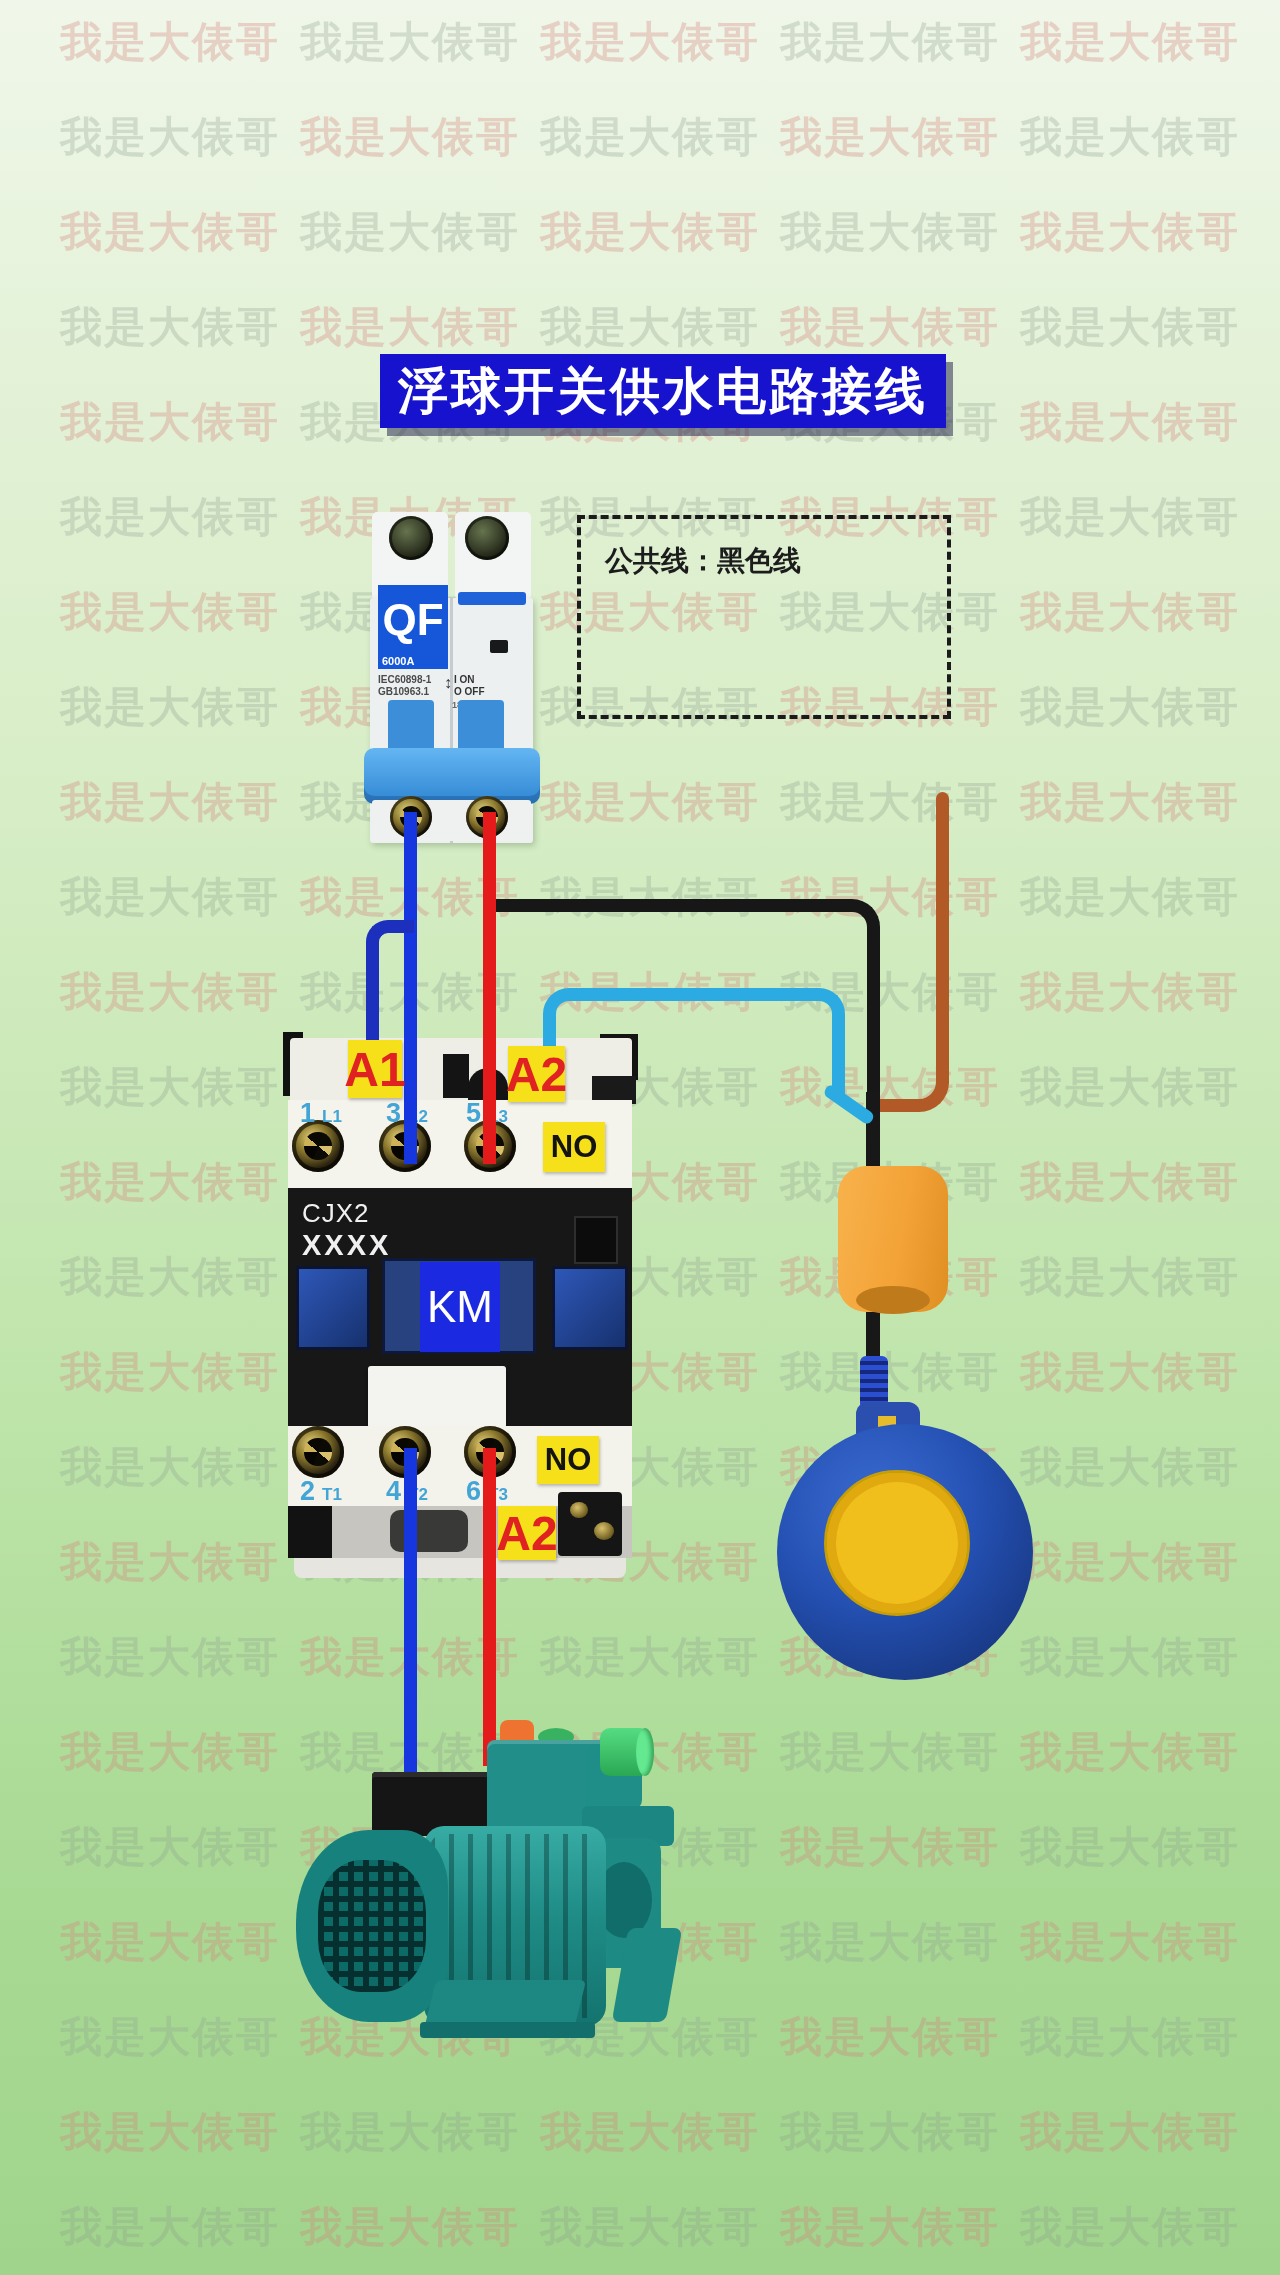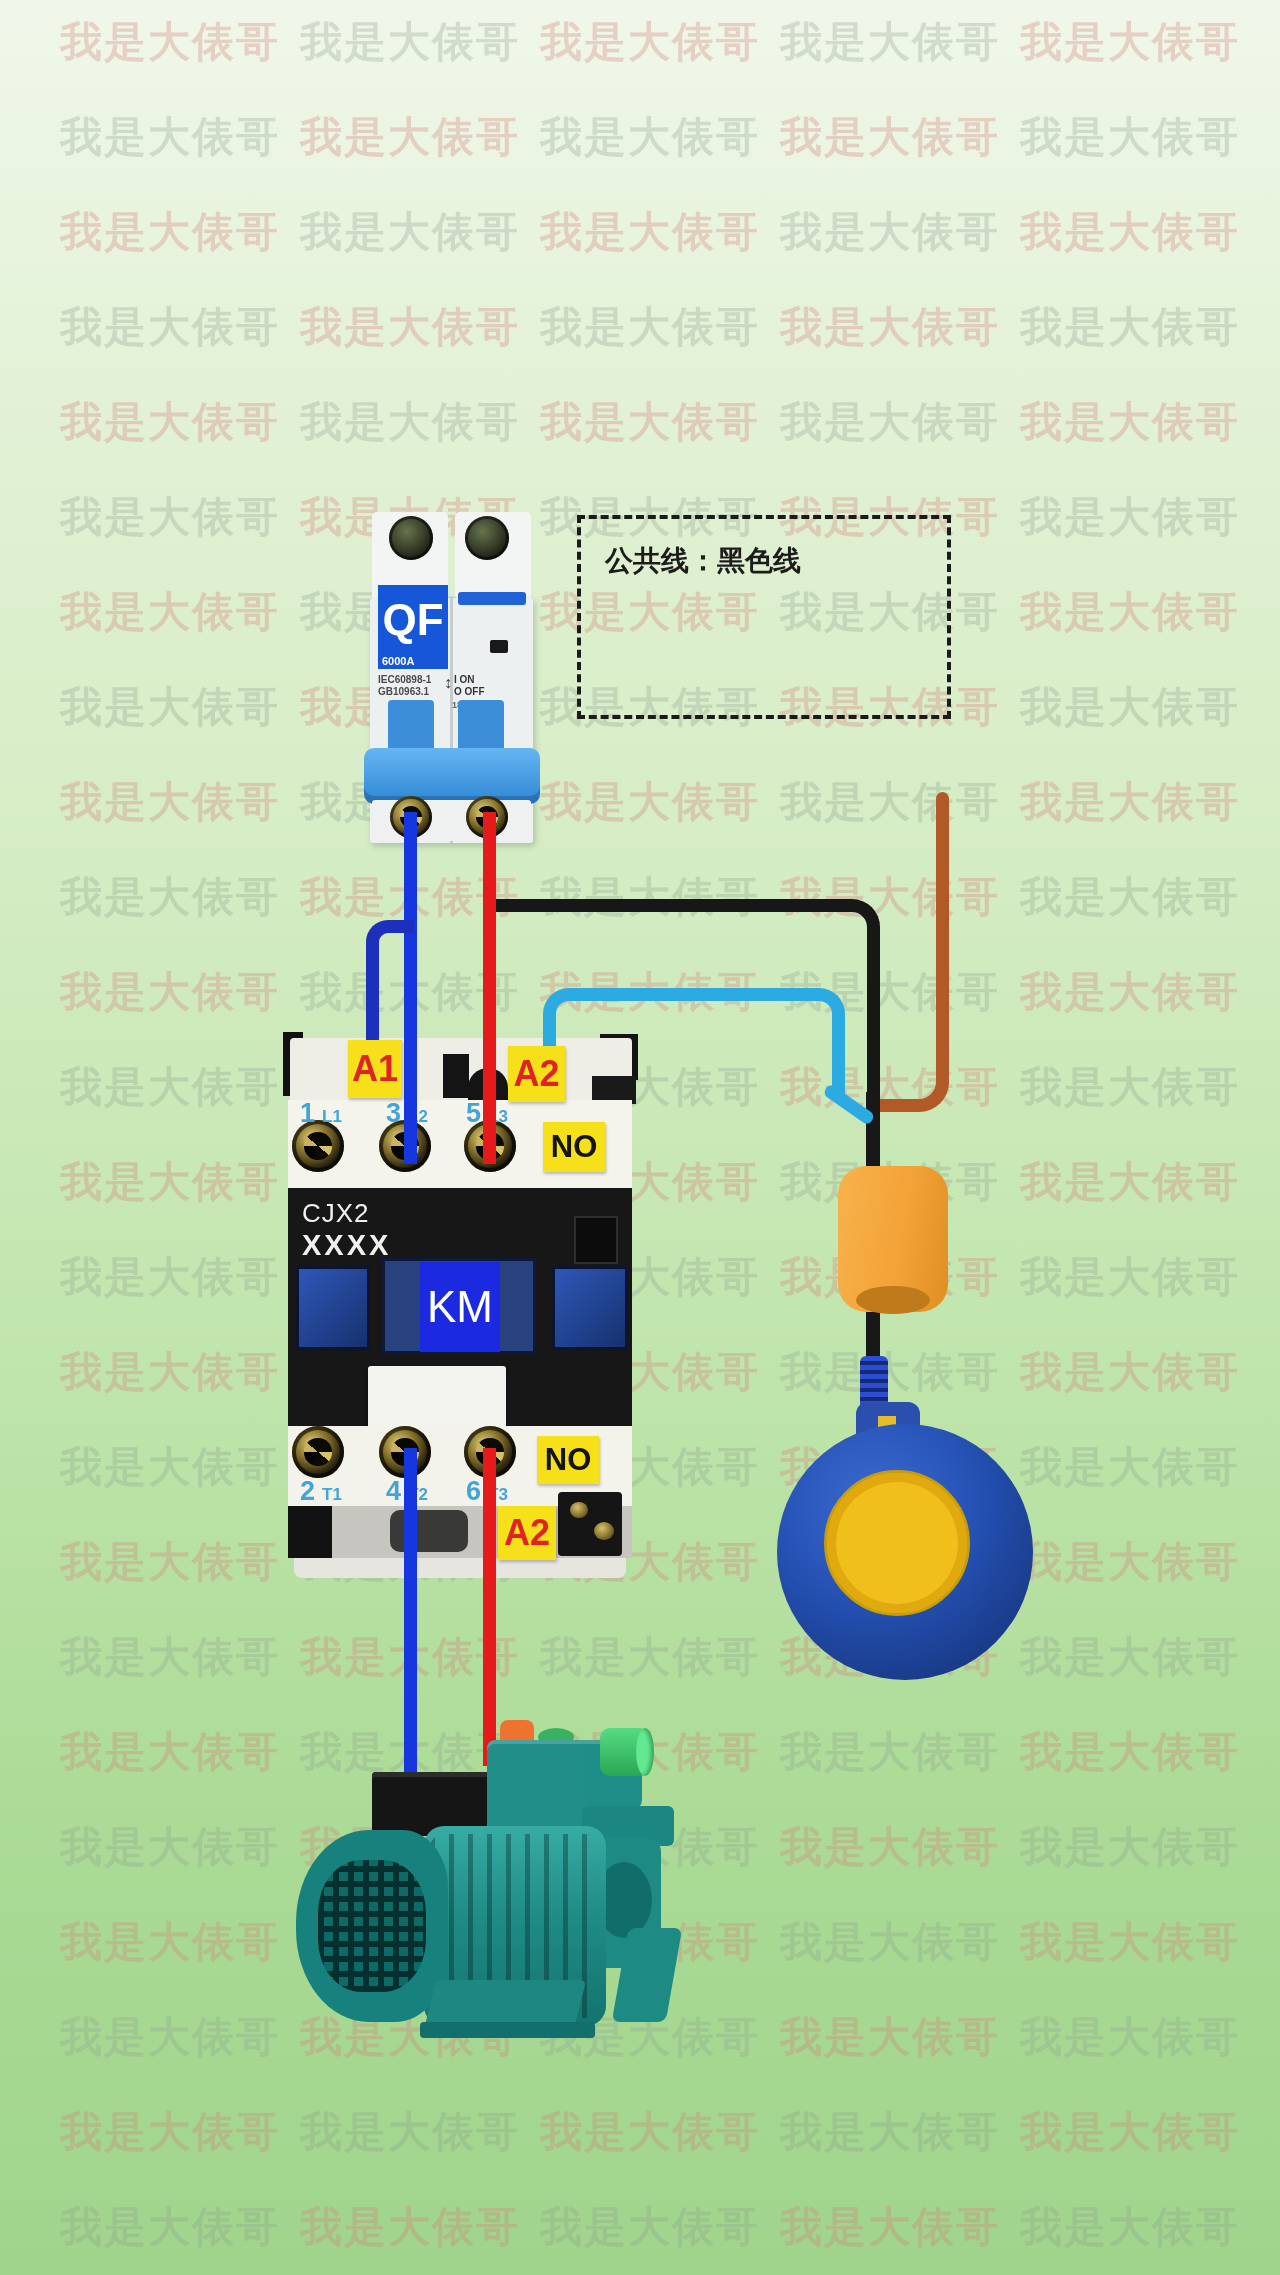--- a/index.html
+++ b/index.html
@@ -102,21 +102,21 @@
   #kt-km { left:420px; top:1262px; width:80px; height:90px; background:#1b2ae0; color:#fff; font-size:44px; display:flex; align-items:center; justify-content:center; z-index:3; }
   #kt-plate { left:368px; top:1366px; width:138px; height:62px; background:#f3f3ef; border-radius:3px; box-shadow:0 3px 4px rgba(0,0,0,.4); }
   #kt-base { left:288px; top:1506px; width:344px; height:52px; background:#c6c5bf; }
   #kt-base-l { left:288px; top:1506px; width:44px; height:52px; background:#121212; }
   #kt-base-hole { left:390px; top:1510px; width:78px; height:42px; background:#393937; border-radius:10px; }
   #kt-conn-br { left:558px; top:1492px; width:64px; height:64px; background:#151515; border-radius:4px; }
   .gold-bit { position:absolute; z-index:3; border-radius:50%; background:radial-gradient(circle at 40% 35%, #d9c06a, #6e5d20 70%); }
   #gb1 { left:570px; top:1502px; width:18px; height:16px; }
   #gb2 { left:594px; top:1522px; width:20px; height:18px; }
   #kt-lip { left:294px; top:1558px; width:332px; height:20px; background:#e6e5df; border-radius:0 0 8px 8px; }
-  .tag { position:absolute; background:#f6e019; color:#e02222; font-weight:bold; font-size:36px; display:flex; align-items:center; justify-content:center; box-shadow:1px 2px 3px rgba(0,0,0,.25); z-index:5; }
+  .tag { position:absolute; background:#f6e019; color:#e02222; font-weight:bold; font-size:48px; display:flex; align-items:center; justify-content:center; box-shadow:1px 2px 3px rgba(0,0,0,.25); z-index:5; }
   .tag.black { color:#141414; font-size:31px; }
   #tag-a1 { left:348px; top:1040px; width:54px; height:58px; }
   #tag-a2-top { left:508px; top:1046px; width:57px; height:56px; }
   #tag-no-top { left:543px; top:1122px; width:62px; height:50px; }
   #tag-no-bot { left:537px; top:1436px; width:62px; height:48px; }
   #tag-a2-bot { left:498px; top:1506px; width:58px; height:54px; }
 
   
   .fl { position:absolute; z-index:3; }
   #float-weight { left:838px; top:1166px; width:110px; height:146px; border-radius:28px; background:linear-gradient(100deg,#f8b24c 0%,#f3a337 55%,#df8e22 100%); }
@@ -269,20 +269,21 @@
       <span class="wm" style="left: 540px; top: 2104px; color: rgba(210, 128, 120, 0.32);">我是大俵哥</span>
       <span class="wm" style="left: 780px; top: 2104px; color: rgba(142, 160, 144, 0.3);">我是大俵哥</span>
       <span class="wm" style="left: 1020px; top: 2104px; color: rgba(210, 128, 120, 0.32);">我是大俵哥</span>
       <span class="wm" style="left: 60px; top: 2199px; color: rgba(142, 160, 144, 0.3);">我是大俵哥</span>
       <span class="wm" style="left: 300px; top: 2199px; color: rgba(210, 128, 120, 0.32);">我是大俵哥</span>
       <span class="wm" style="left: 540px; top: 2199px; color: rgba(142, 160, 144, 0.3);">我是大俵哥</span>
       <span class="wm" style="left: 780px; top: 2199px; color: rgba(210, 128, 120, 0.32);">我是大俵哥</span>
       <span class="wm" style="left: 1020px; top: 2199px; color: rgba(142, 160, 144, 0.3);">我是大俵哥</span>
     </div>
 
+  <div id="title-banner" class="abs">浮球开关供水电路接线</div>
 
   <div id="legend-box" class="abs">
     <div id="legend-rows">
         <div class="legend-row"><span style="color: rgb(28, 28, 28);">公共线：</span><span style="color: rgb(28, 28, 28);">黑色线</span></div>
       </div>
   </div>
 
   <div id="wire-black" class="w2"></div>
   <div id="wire-brown-v" class="w2"></div>
   <div id="wire-brown-c" class="w2"></div>

